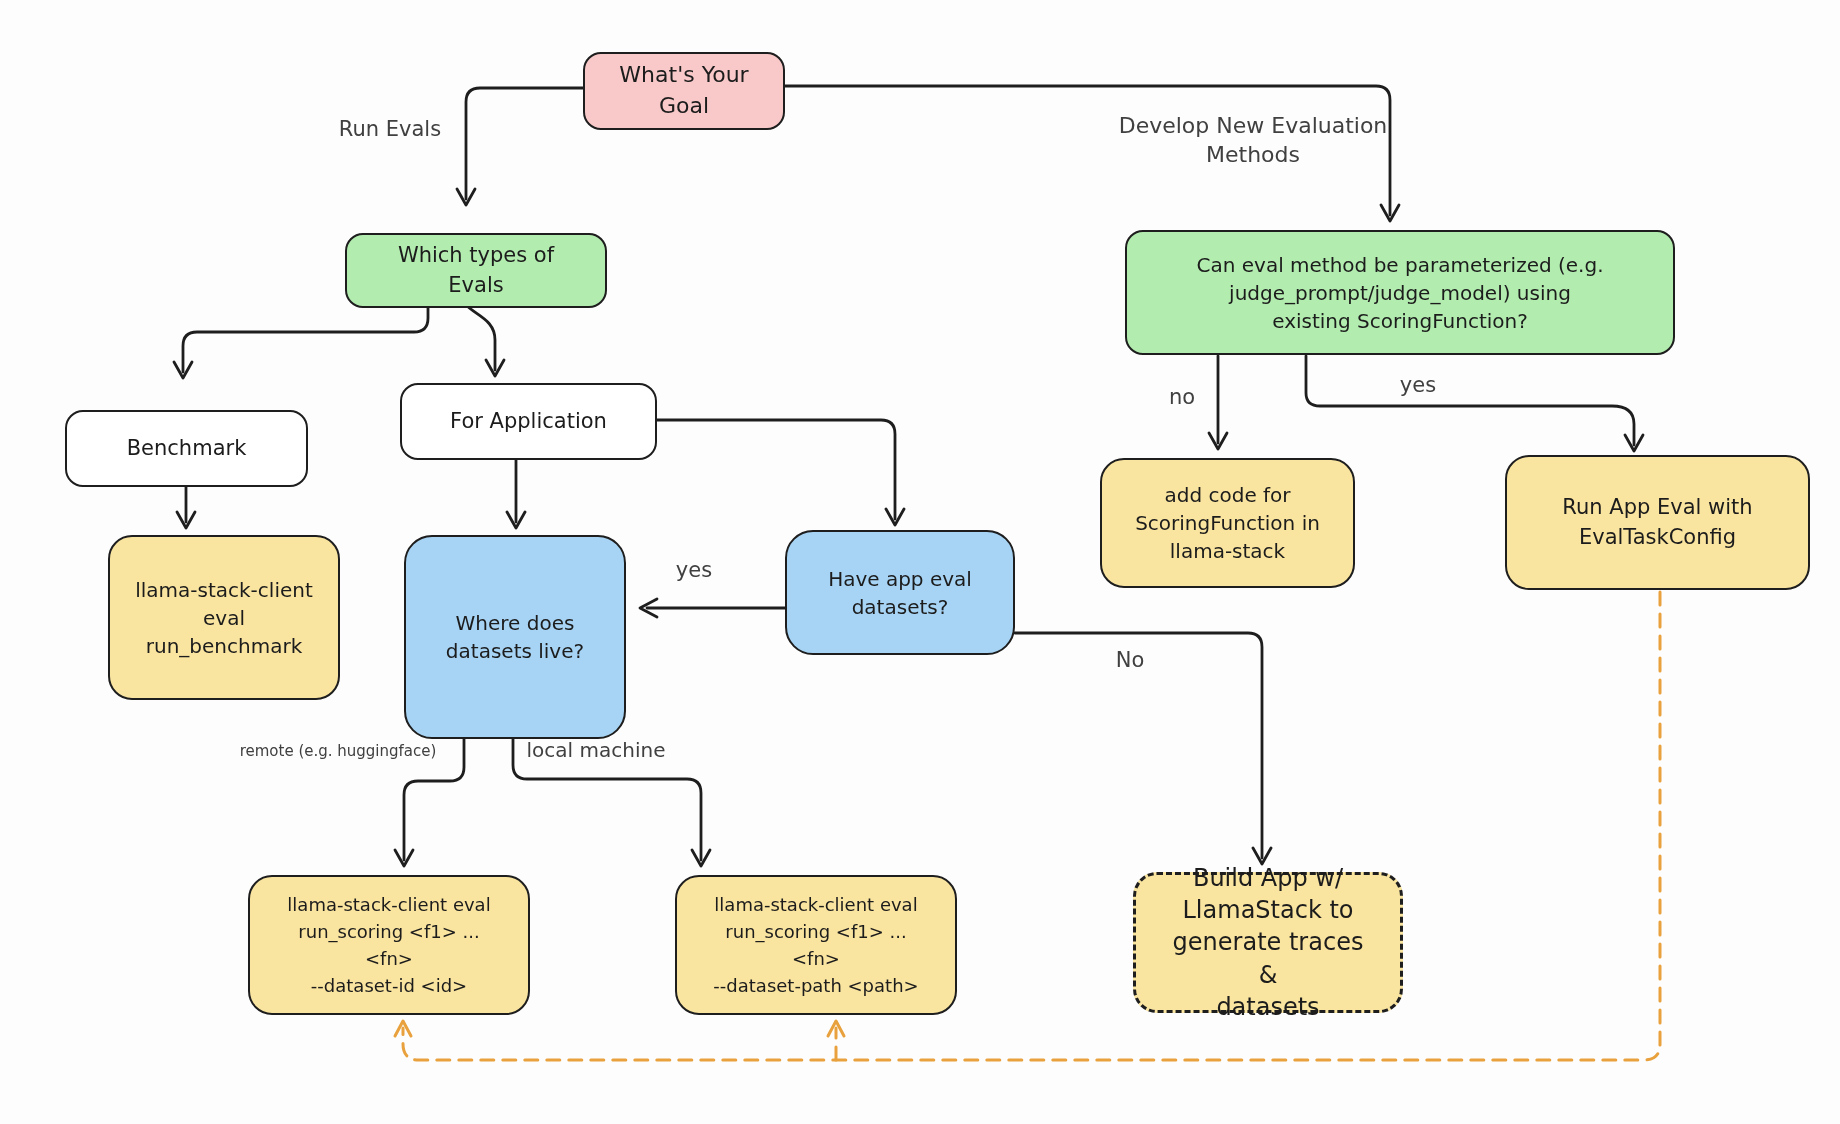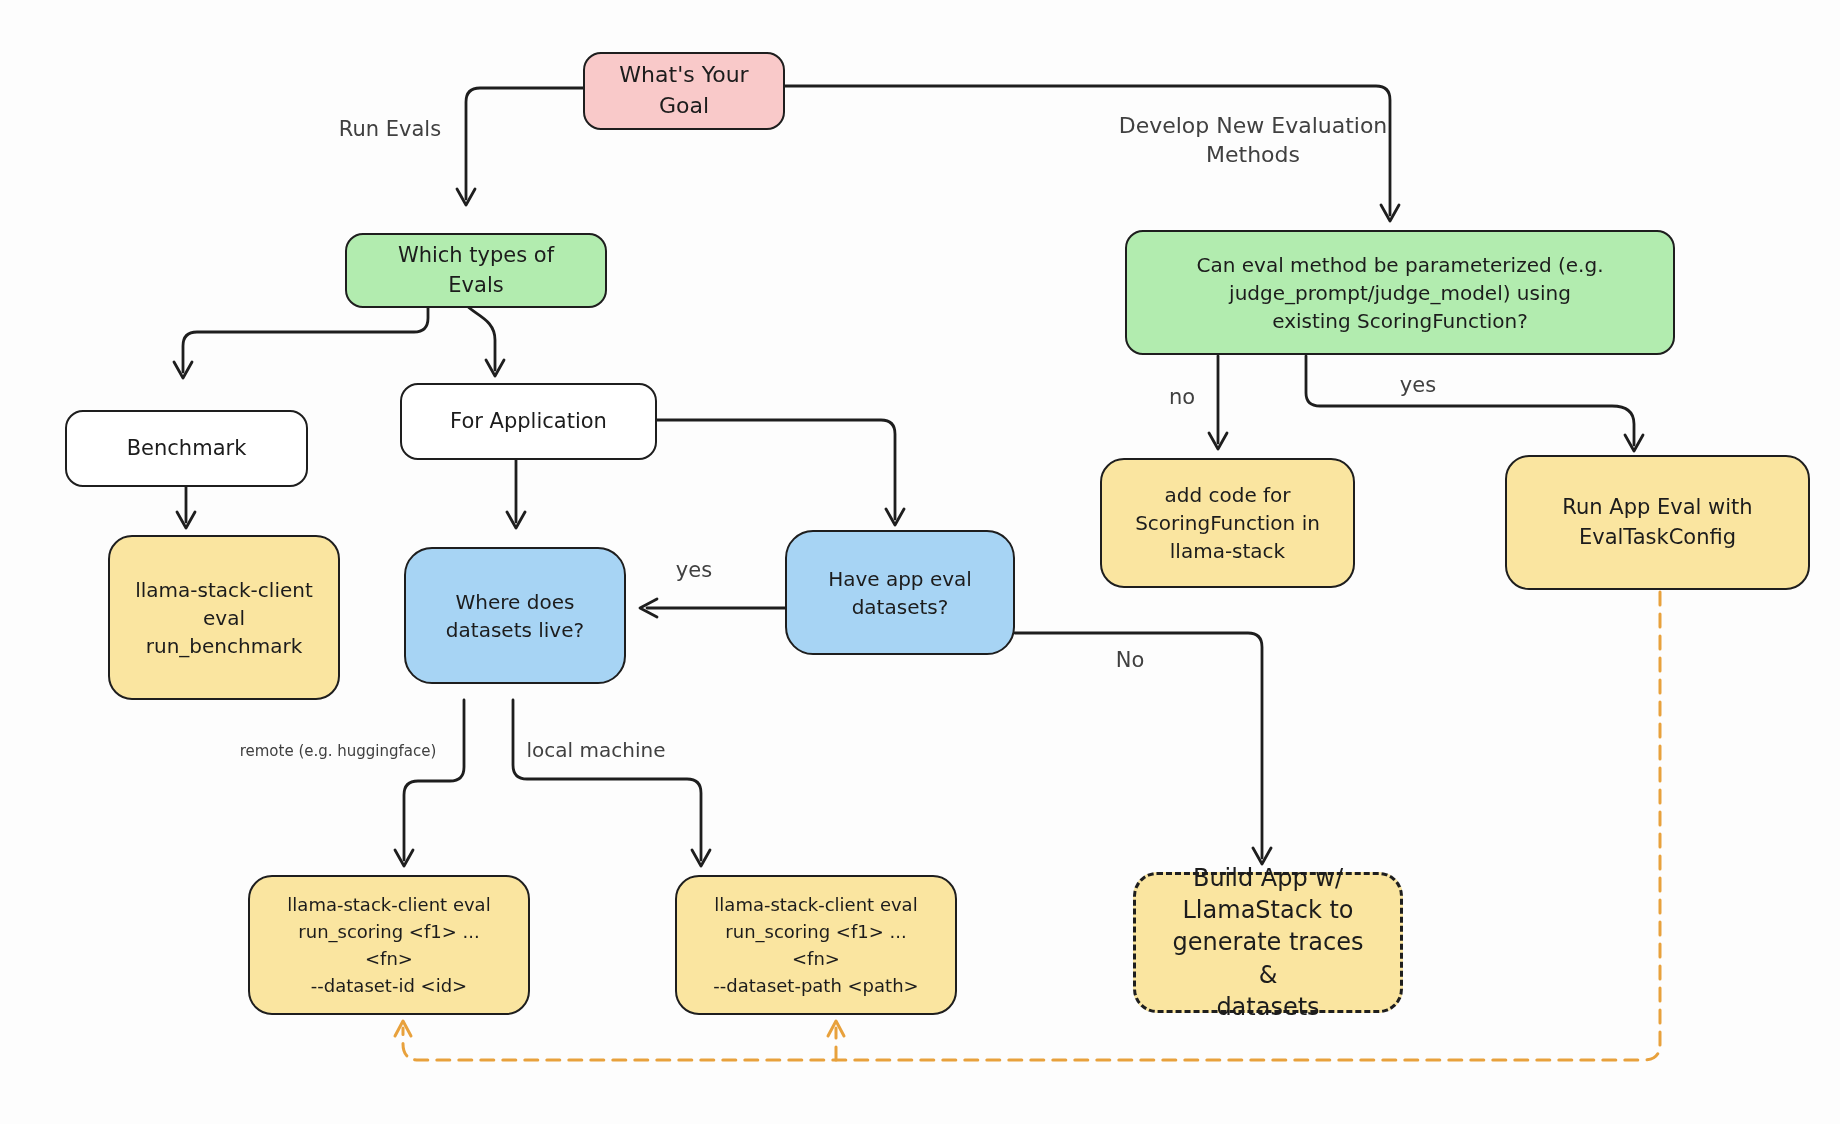--- a/index.html
+++ b/index.html
@@ -93,21 +93,21 @@
 judge_prompt/judge_model) using
 existing ScoringFunction?</div>
 
 <div class="node white" style="left:65px;top:385px;width:243px;height:77px;font-size:21px;margin-top:25px;">Benchmark</div>
 
 <div class="node white" style="left:400px;top:383px;width:257px;height:77px;font-size:21px;">For Application</div>
 
 <div class="node yellow" style="left:70px;top:535px;width:232px;height:165px;margin-left:38px;">llama-stack-client
 eval run_benchmark</div>
 
-<div class="node blue" style="left:404px;top:535px;width:222px;height:137px;margin-top:12px;">Where does
+<div class="node blue" style="left:404px;top:535px;width:222px;height:204px;">Where does
 datasets live?</div>
 
 <div class="node blue" style="left:785px;top:530px;width:230px;height:125px;">Have app eval
 datasets?</div>
 
 <div class="node yellow" style="left:1100px;top:458px;width:255px;height:130px;">add code for
 ScoringFunction in
 llama-stack</div>
 
 <div class="node yellow" style="left:1505px;top:455px;width:305px;height:135px;font-size:21px;">Run App Eval with

